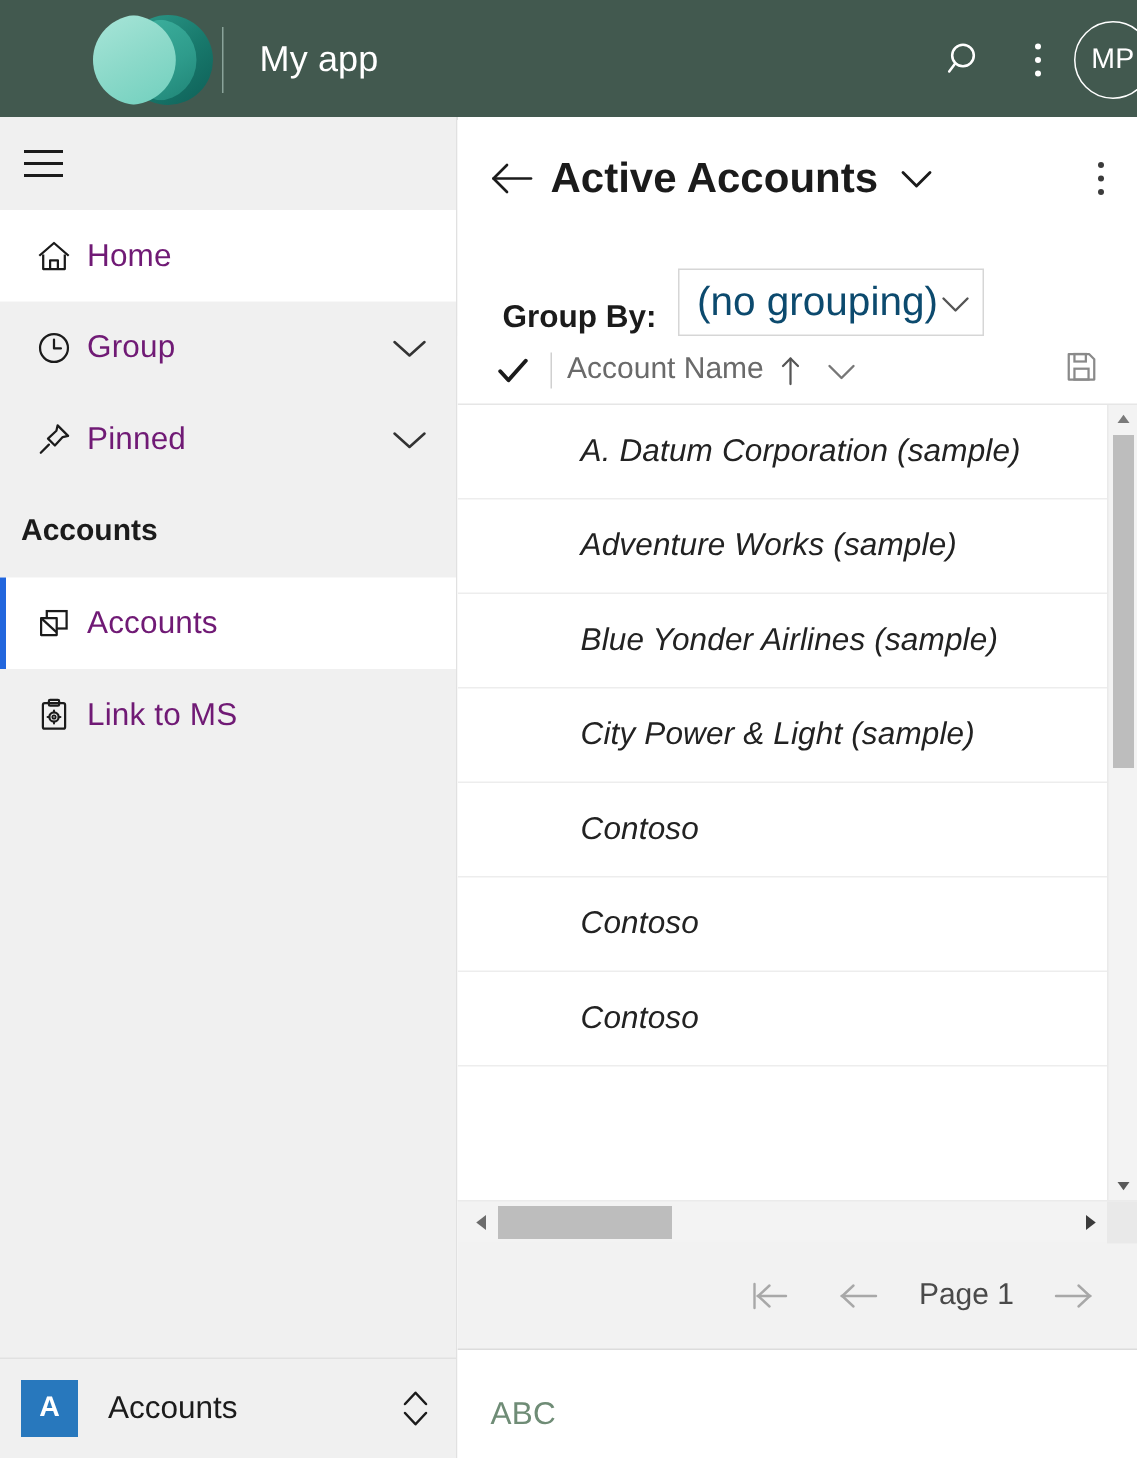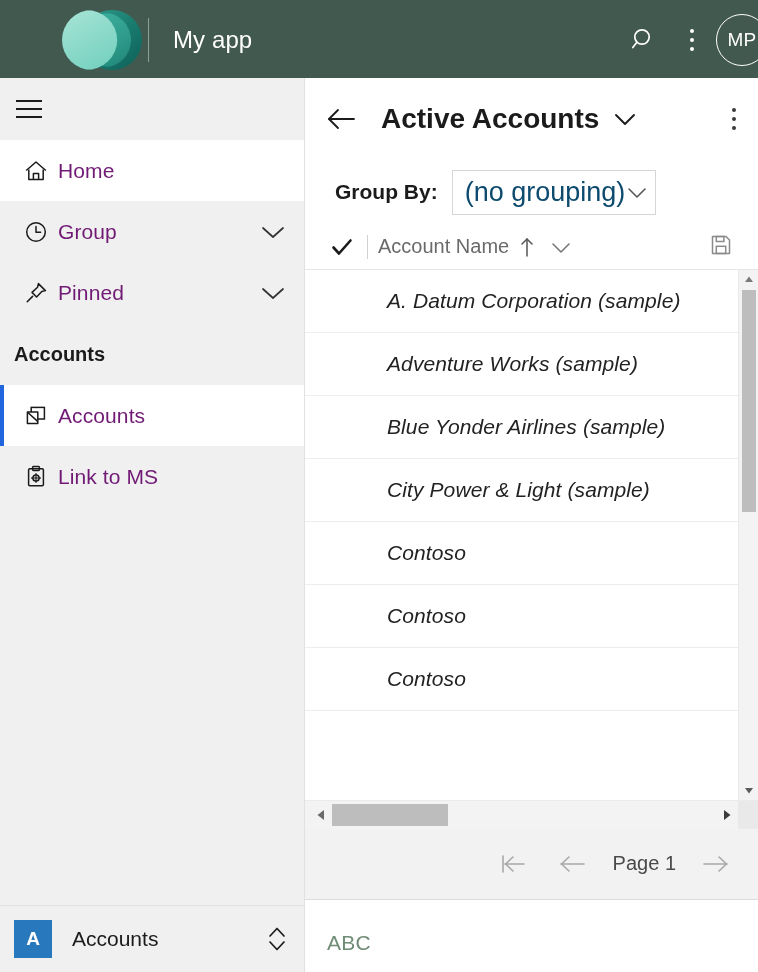--- a/index.html
+++ b/index.html
@@ -117,29 +117,29 @@
     position: absolute; left: 305px; top: 78px; width: 453px; height: 894px;
     background: #ffffff; overflow: hidden;
   }
   .view-header {
     height: 82px; display: flex; align-items: center; padding-left: 16px;
   }
   .back-btn { width: 42px; height: 42px; display: flex; align-items: center;
     justify-content: center; cursor: pointer; flex: none; }
   .view-title {
     font-size: 28px; font-weight: 700; color: #1b1b1b;
-    margin-left: 18px; white-space: nowrap;
+    margin-left: 4px; white-space: nowrap;
   }
   .title-chevron { margin-left: 13px; display:flex; align-items:center; cursor: pointer; }
   .header-more { margin-left: auto; margin-right: 22px; cursor: pointer;
     display: flex; flex-direction: column; gap: 5px; align-items: center; }
   .header-more i { width: 4px; height: 4px; border-radius: 50%; background: #3b3b3b; display: block; }
 
   .groupby-row {
-    height: 64px; display: flex; align-items: center; padding-left: 30px;
+    height: 64px; display: flex; align-items: flex-end; padding-left: 30px;
   }
   .groupby-label { font-size: 21px; font-weight: 700; color: #1b1b1b; }
   .groupby-select {
     margin-left: 14px; width: 204px; height: 45px;
     border: 1px solid #d6d6d6; background: #ffffff;
     display: flex; align-items: center; padding: 0 12px;
     cursor: pointer;
   }
   .groupby-value { font-size: 27px; color: #0c4a6e; white-space: nowrap; }
   .groupby-caret { margin-left: auto; display: flex; align-items: center; }

